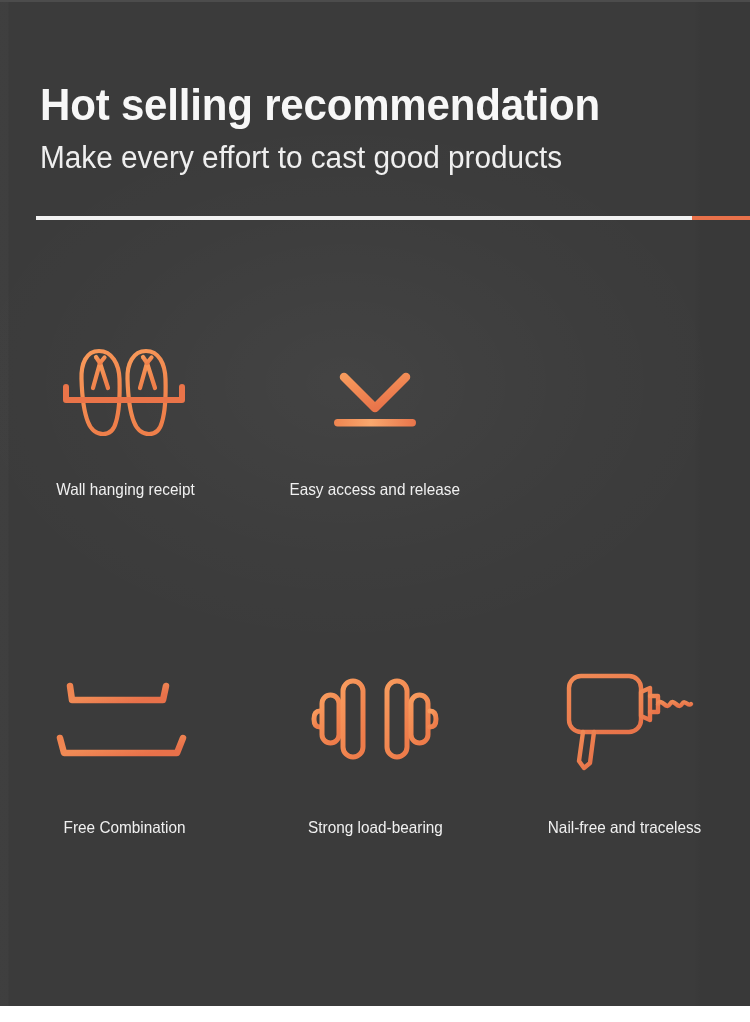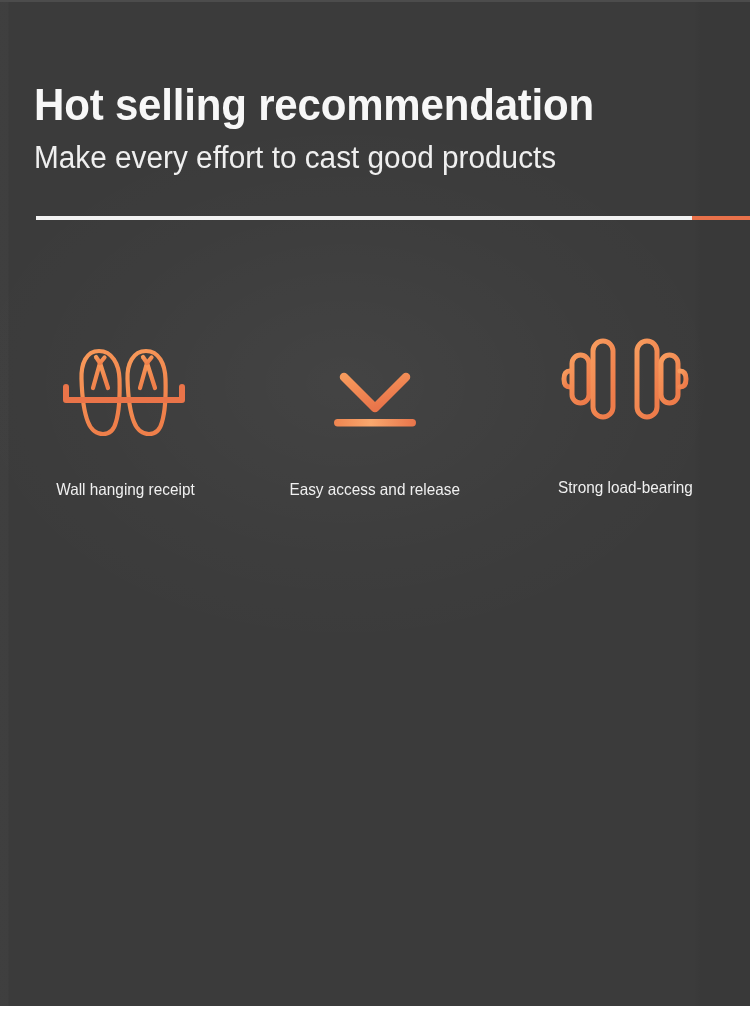--- a/index.html
+++ b/index.html
@@ -38,21 +38,21 @@
 
   .footer-strip {
     width: 750px;
     height: 16px;
     background: #ffffff;
   }
 
   
   .header {
     position: absolute;
-    left: 34px;
+    left: 40px;
     top: 78px;
     width: 680px;
   }
   .title {
     font-size: 44px;
     font-weight: 700;
     color: #f7f7f7;
     letter-spacing: -0.2px;
     line-height: 1.12;
     white-space: nowrap;
@@ -89,21 +89,21 @@
     background: #e8714a;
   }
 
   
   .grid {
     position: absolute;
     left: 0;
     top: 292px;
     width: 750px;
     display: flex;
-    flex-direction: row;
+    flex-direction: column;
   }
   .grid-row {
     display: flex;
     width: 750px;
     height: 340px;
   }
   .cell {
     width: 250px;
     display: flex;
     flex-direction: column;
@@ -209,20 +209,40 @@
           </svg>
         </div>
         <div class="cell-label">Easy access and release</div>
       </div>
 
 
     </div>
 
     <div class="grid-row row2">
 
+      <div class="cell">
+        <div class="icon-wrap">
+          <svg width="150" height="110" viewBox="0 0 150 110">
+            <defs>
+              <linearGradient id="gRail" x1="0" y1="0" x2="1" y2="0.6">
+                <stop offset="0%" stop-color="#ef8350"></stop>
+                <stop offset="50%" stop-color="#f08a55"></stop>
+                <stop offset="100%" stop-color="#e8714a"></stop>
+              </linearGradient>
+            </defs>
+            <g fill="none" stroke="url(#gRail)" stroke-width="6.5" stroke-linecap="round" stroke-linejoin="round">
+
+              <path d="M20 22 L22 36 L113 36 L116 22"></path>
+
+              <path d="M10 74 L14 89 L127 89 L133 74"></path>
+            </g>
+          </svg>
+        </div>
+        <div class="cell-label">Free Combination</div>
+      </div>
 
       <div class="cell">
         <div class="icon-wrap">
           <svg width="130" height="110" viewBox="0 0 130 110">
             <defs>
               <linearGradient id="gBell" x1="0" y1="0" x2="0.6" y2="1">
                 <stop offset="0%" stop-color="#f89c5e"></stop>
                 <stop offset="100%" stop-color="#ee7c4a"></stop>
               </linearGradient>
             </defs>
@@ -241,19 +261,47 @@
 
               <rect x="101" y="31" width="17" height="48" rx="8.5"></rect>
 
               <path d="M120 47 C124 47 126 50 126 55 C126 60 124 63 120 63"></path>
             </g>
           </svg>
         </div>
         <div class="cell-label">Strong load-bearing</div>
       </div>
 
+      <div class="cell">
+        <div class="icon-wrap">
+          <svg width="140" height="115" viewBox="0 0 140 115">
+            <defs>
+              <linearGradient id="gDrill" x1="0" y1="0" x2="0.7" y2="1">
+                <stop offset="0%" stop-color="#f08a55"></stop>
+                <stop offset="100%" stop-color="#e8744a"></stop>
+              </linearGradient>
+            </defs>
+            <g fill="none" stroke="url(#gDrill)" stroke-width="4.4" stroke-linecap="round" stroke-linejoin="round">
+
+              <rect x="14" y="14" width="72" height="56" rx="12"></rect>
+
+              <path d="M86 30 L95 26 L95 58 L86 54 Z"></path>
+
+              <path d="M95 34 L103 34 L103 50 L95 50"></path>
+
+              <path d="M103 42 C107 35 111 49 115 42 C119 35 123 49 127 42
+                       C130 37 133 45 136 42"></path>
+
+              <path d="M28 70 L24 99 L29 106 L35 101 L39 70"></path>
+
+              <path d="M24 85 L30 85"></path>
+            </g>
+          </svg>
+        </div>
+        <div class="cell-label">Nail-free and traceless</div>
+      </div>
 
     </div>
 
   </div>
 </div>
 
 <div class="footer-strip"></div>
 
 </body></html>

